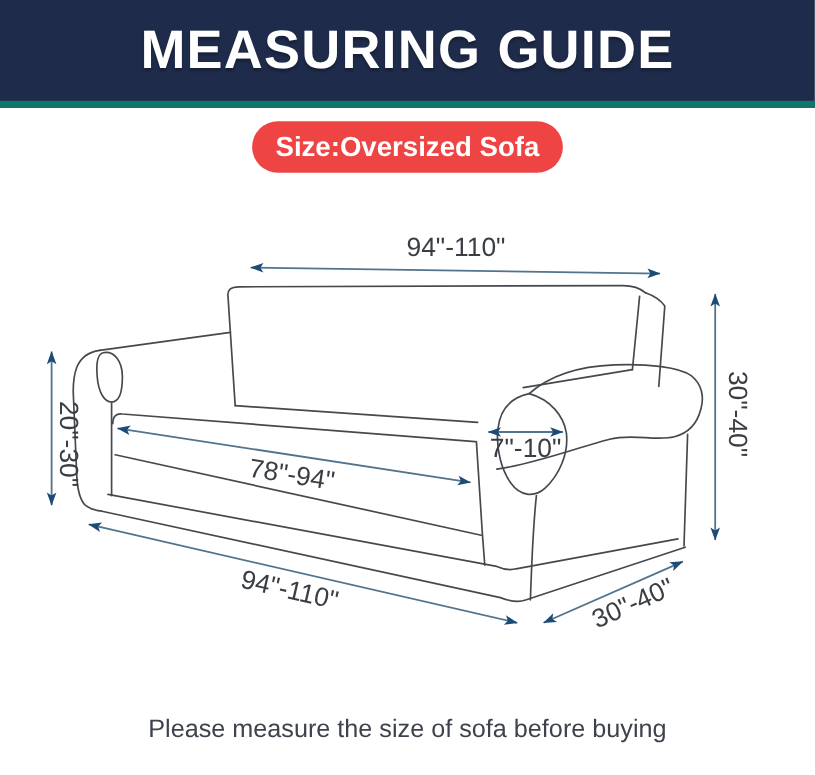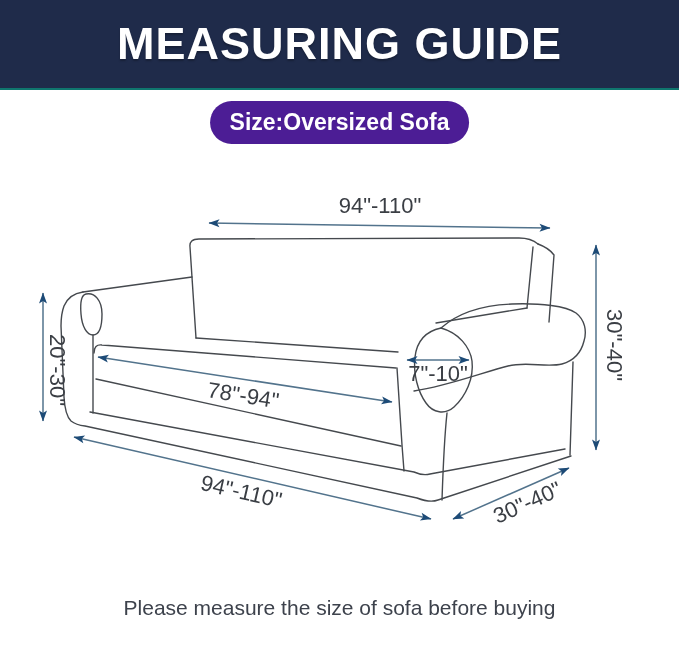--- a/index.html
+++ b/index.html
@@ -3,29 +3,29 @@
 <meta charset="utf-8">
 <style>
   html,body{margin:0;padding:0;}
   body{
     width:679px;height:646px;position:relative;background:#ffffff;
     font-family:"Liberation Sans", sans-serif;overflow:hidden;
   }
   .header{
     position:absolute;top:0;left:0;width:679px;height:90px;
     background:#1f2b4a;display:flex;align-items:center;justify-content:center;
-    border-bottom:2px solid #0f766e;box-sizing:border-box;
+    border-bottom:6px solid #0f766e;box-sizing:border-box;
   }
   .header h1{
     margin:0;color:#ffffff;font-size:45px;font-weight:bold;
     letter-spacing:1px;text-shadow:0 2px 2px rgba(0,0,0,0.25);
   }
   .size-badge{
     position:absolute;top:101px;left:50%;transform:translateX(-50%);
-    background:#4c1d95;color:#ffffff;font-weight:bold;font-size:23px;
+    background:#ef4444;color:#ffffff;font-weight:bold;font-size:23px;
     height:43px;line-height:43px;padding:0 20px;border-radius:22px;
     white-space:nowrap;
   }
   .diagram-svg{position:absolute;top:0;left:0;}
   .dim-label{
     fill:#3a3e44;font-size:22px;
     font-family:"Liberation Sans", sans-serif;
   }
   .footer-note{
     position:absolute;top:596px;left:0;width:679px;text-align:center;

